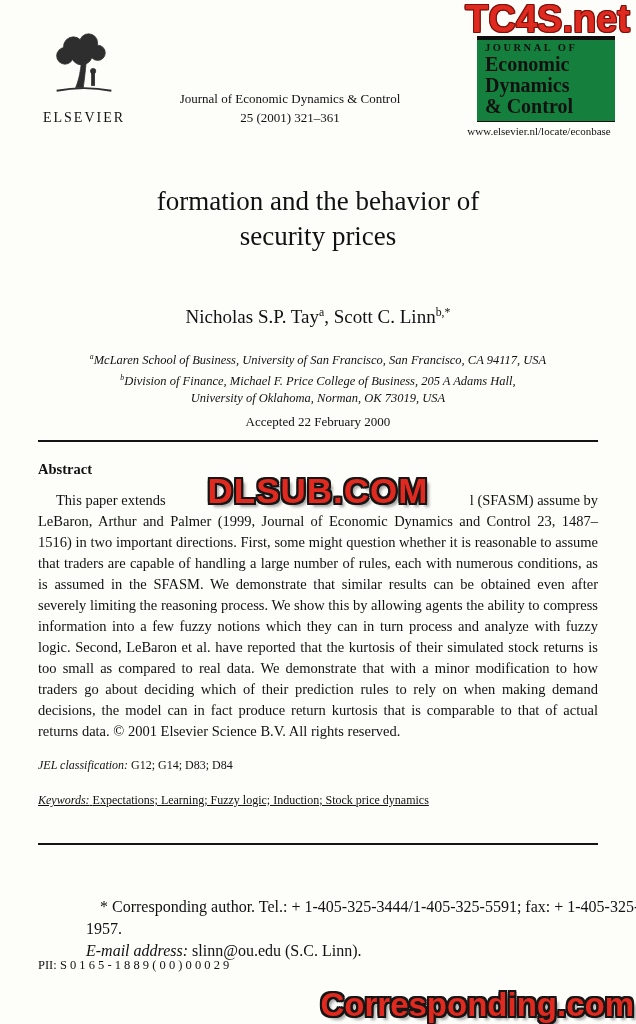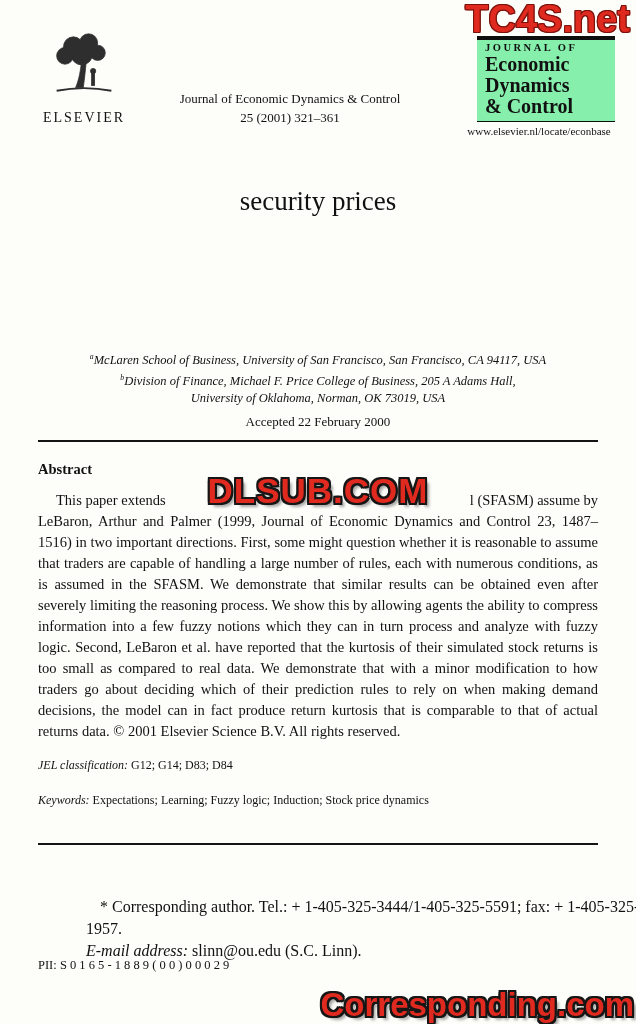--- a/index.html
+++ b/index.html
@@ -27,21 +27,21 @@
   .outline-red {
     text-shadow:-1px -1px 0 #7c120c, 1px -1px 0 #7c120c, -1px 1px 0 #7c120c, 1px 1px 0 #7c120c,
                 -1px 0 0 #7c120c, 1px 0 0 #7c120c, 0 -1px 0 #7c120c, 0 1px 0 #7c120c;
   }
   .wm-top { position:absolute; top:-2px; right:6px; font-size:38px; z-index:1; }
   .wm-mid { position:absolute; top:-10px; left:50%; transform:translateX(-50%);
             font-size:35px; letter-spacing:1px; z-index:5; }
   .wm-bottom { position:absolute; right:2px; bottom:0px; font-size:33px; z-index:5; }
 
   .masthead { position:absolute; left:477px; top:36px; width:126px; z-index:2;
-              background:#86efac; border-top:4px solid #0e0e0e; border-bottom:1.5px solid #0e0e0e;
+              background:#15803d; border-top:4px solid #0e0e0e; border-bottom:1.5px solid #0e0e0e;
               padding:2px 4px 5px 8px; }
   .masthead-kicker { font-size:10.5px; letter-spacing:2.5px; font-weight:600; margin-bottom:1px; }
   .masthead-line { font-size:20px; font-weight:700; line-height:1.04; }
   .website { position:absolute; left:448px; top:125px; width:182px; z-index:2;
              text-align:center; font-size:11px; }
 
   
   .title { position:absolute; left:0; top:184px; width:636px; text-align:center;
            font-size:27px; line-height:35px; }
   .authors { position:absolute; left:0; top:306px; width:636px; text-align:center; font-size:19px; }
@@ -53,21 +53,21 @@
   .rule { position:absolute; left:38px; width:560px; height:2px; background:#141414; }
   .rule1 { top:440px; } .rule2 { top:843px; }
 
   
   .abstract-heading { position:absolute; left:38px; top:461px; font-size:14.5px; font-weight:bold; }
   .abstract { position:absolute; left:38px; top:490px; width:560px;
               font-size:14.5px; line-height:21px; text-align:justify; }
   .abs-first-line { display:flex; justify-content:space-between; }
   .abs-first-line .start { padding-left:18px; }
   .jel, .keywords { position:absolute; left:38px; width:560px; font-size:12px; }
-  .jel { top:758px; } .keywords { top:793px; }
+  .jel { top:758px; } .keywords { top:793px;text-decoration:underline; }
   .ital { font-style:italic; }
 
   
   .footnote { position:absolute; left:38px; top:896px; width:560px; font-size:16px; line-height:22px;margin-left:48px; }
   .footnote .fn1 { text-indent:14px; }
   .footer { position:absolute; left:38px; top:955px; width:560px; font-size:12.5px; line-height:21px; }
 </style>
 </head>
 <body>
 
@@ -99,23 +99,27 @@
 
   <div class="masthead">
     <div class="masthead-kicker">JOURNAL OF</div>
     <div class="masthead-line">Economic</div>
     <div class="masthead-line">Dynamics</div>
     <div class="masthead-line">&amp; Control</div>
   </div>
   <div class="website">www.elsevier.nl/locate/econbase</div>
 
   <div class="title">
+    <div>formation and the behavior of</div>
     <div>security prices</div>
   </div>
 
+  <div class="authors">
+    <span>Nicholas S.P. Tay</span><sup>a</sup><span>, </span><span>Scott C. Linn</span><sup>b,*</sup>
+  </div>
 
   <div class="affils">
     <div class="affil"><sup>a</sup><span>McLaren School of Business, University of San Francisco, San Francisco, CA 94117, USA</span></div>
     <div class="affil"><sup>b</sup><span>Division of Finance, Michael F. Price College of Business, 205 A Adams Hall,</span></div>
     <div class="affil"><span>University of Oklahoma, Norman, OK 73019, USA</span></div>
   </div>
 
   <div class="accepted">Accepted 22 February 2000</div>
 
   <div class="rule rule1"></div>

